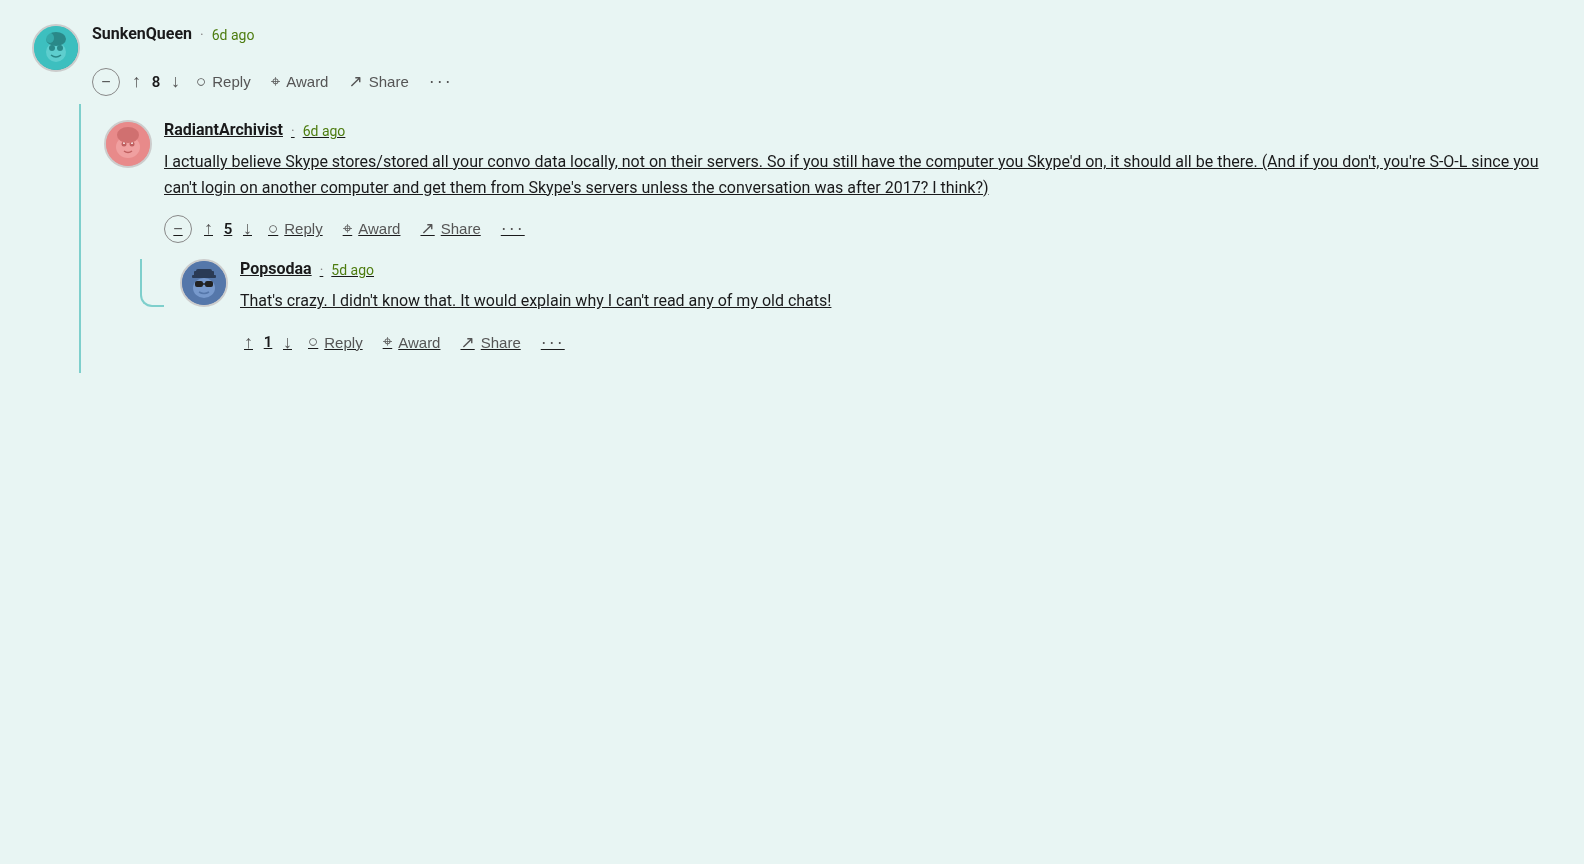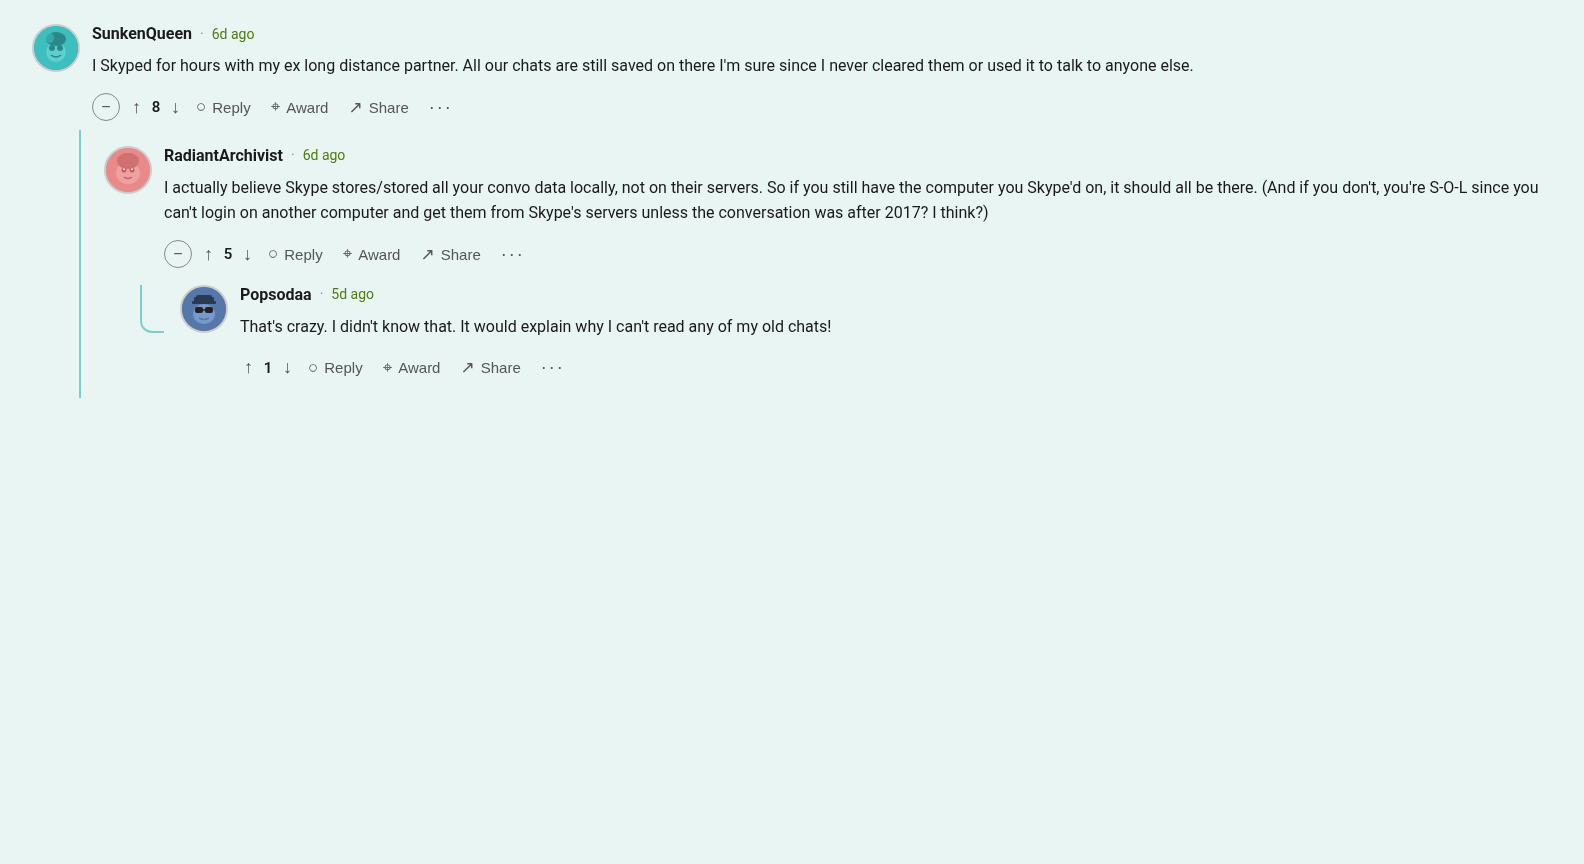--- a/index.html
+++ b/index.html
@@ -52,21 +52,21 @@
     }
 
     .comment-right {
       flex: 1;
       display: flex;
       flex-direction: column;
     }
 
     .comment-header {
       display: flex;
-      align-items: center;
+      align-items: flex-end;
       gap: 8px;
       margin-bottom: 10px;
     }
 
     .username {
       font-weight: 700;
       font-size: 16px;
       color: #1a1a1b;
     }
 
@@ -200,21 +200,20 @@
     </div>
 
     <div class="comment-right">
       <div class="comment-header">
         <span class="username">SunkenQueen</span>
         <span class="separator">·</span>
         <span class="timestamp">6d ago</span>
       </div>
 
       <div class="comment-body">
-        <p>I Skyped for hours with my ex long distance partner. All our chats are still saved on there I'm sure since I never cleared them or used it to talk to anyone else.</p>
       </div>
 
       <div class="action-bar-wrapper">
         <button class="collapse-btn">
           <span>−</span>
         </button>
         <div class="action-bar">
           <div class="vote-group">
             <button class="vote-btn">
               <span>↑</span>
@@ -241,21 +240,21 @@
       </div>
     </div>
   </div>
 
   <div style="display: flex; margin-left: 24px;">
 
     <div style="display: flex; flex-direction: column; align-items: center; width: 48px; flex-shrink: 0; padding-top: 0;">
       <div style="width: 2px; background: #7ecfcc; height: 100%; min-height: 100%; flex: 1;"></div>
     </div>
 
-    <div style="flex: 1;">
+    <div style="flex: 1; text-decoration: underline;">
       <div class="comment" style="margin-top: 16px;">
 
         <div class="avatar avatar-radiant">
           <svg width="44" height="44" viewBox="0 0 44 44">
             <circle cx="22" cy="22" r="22" fill="#e88a8a"></circle>
 
             <ellipse cx="22" cy="25" rx="12" ry="11" fill="#f0a0a0"></ellipse>
             <circle cx="18" cy="22" r="2.5" fill="#c06060"></circle>
             <circle cx="26" cy="22" r="2.5" fill="#c06060"></circle>
             <circle cx="18" cy="21" r="1" fill="white"></circle>

